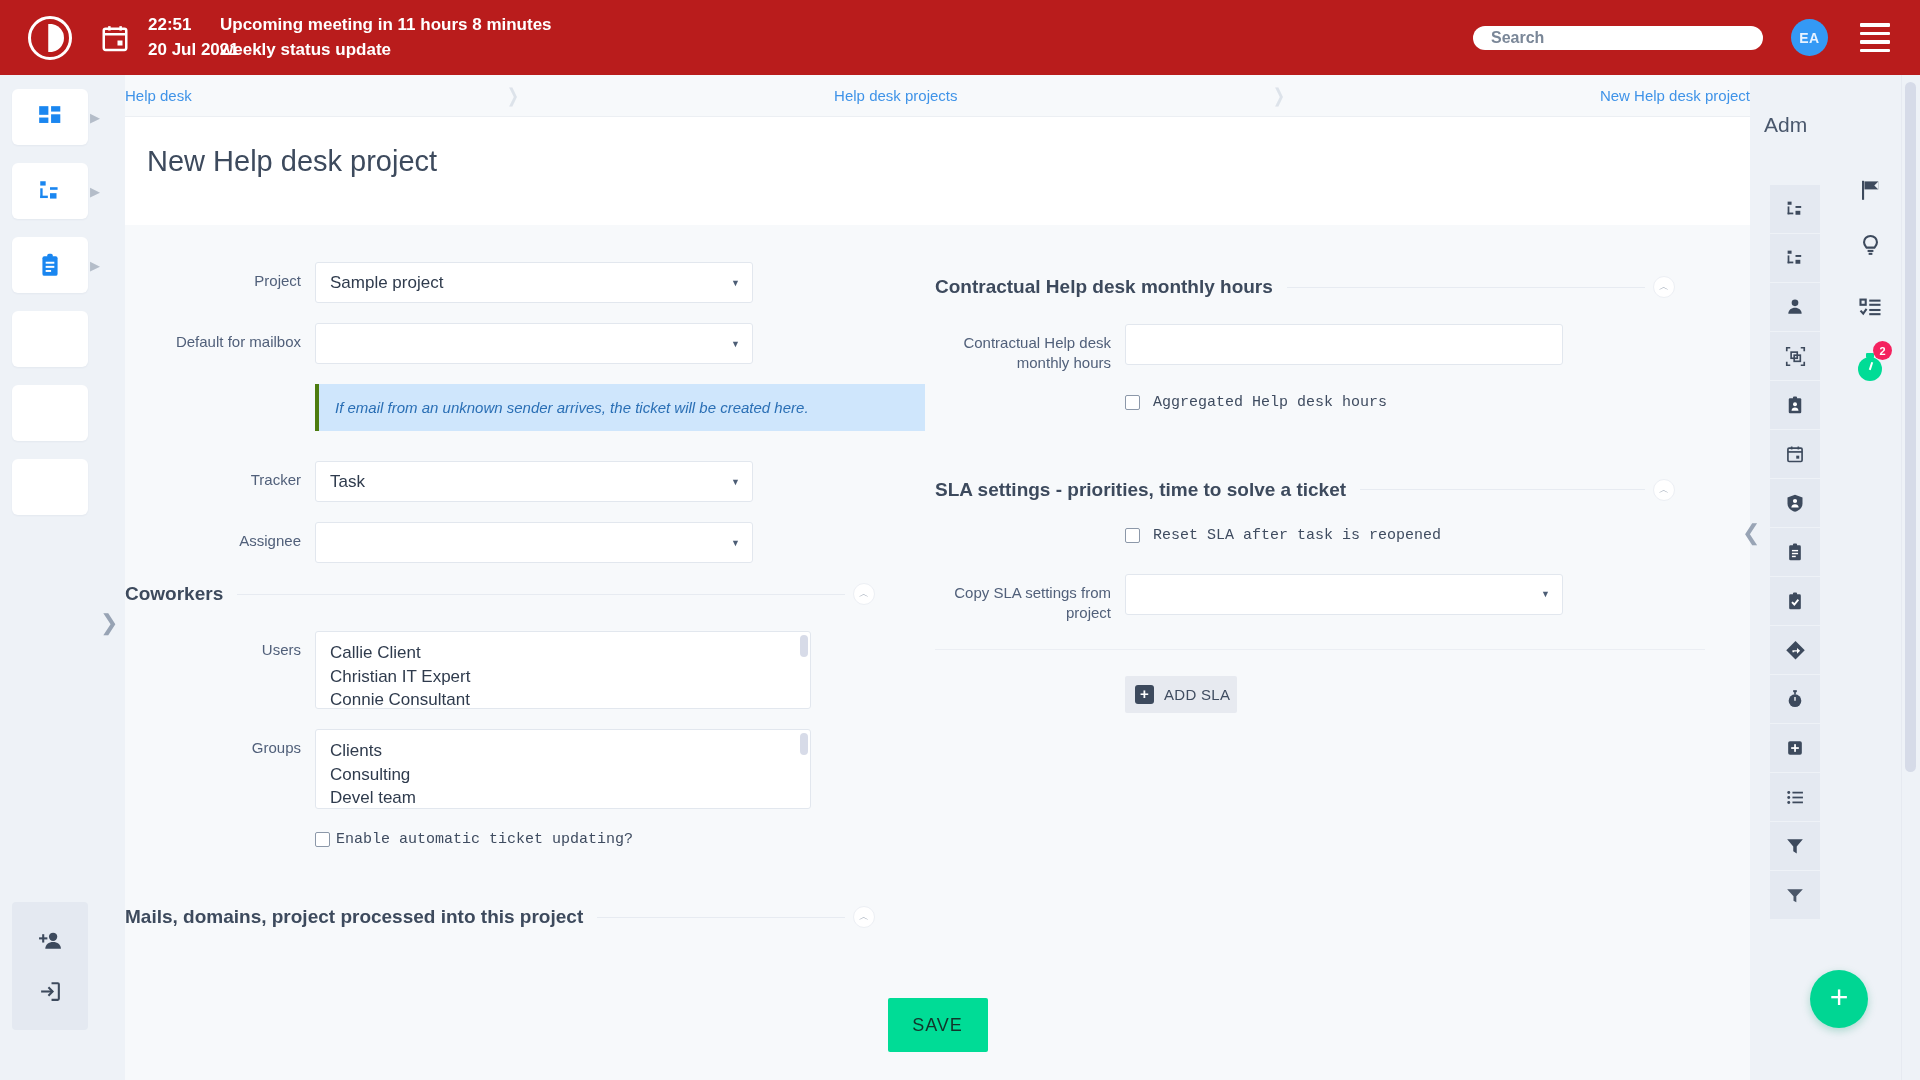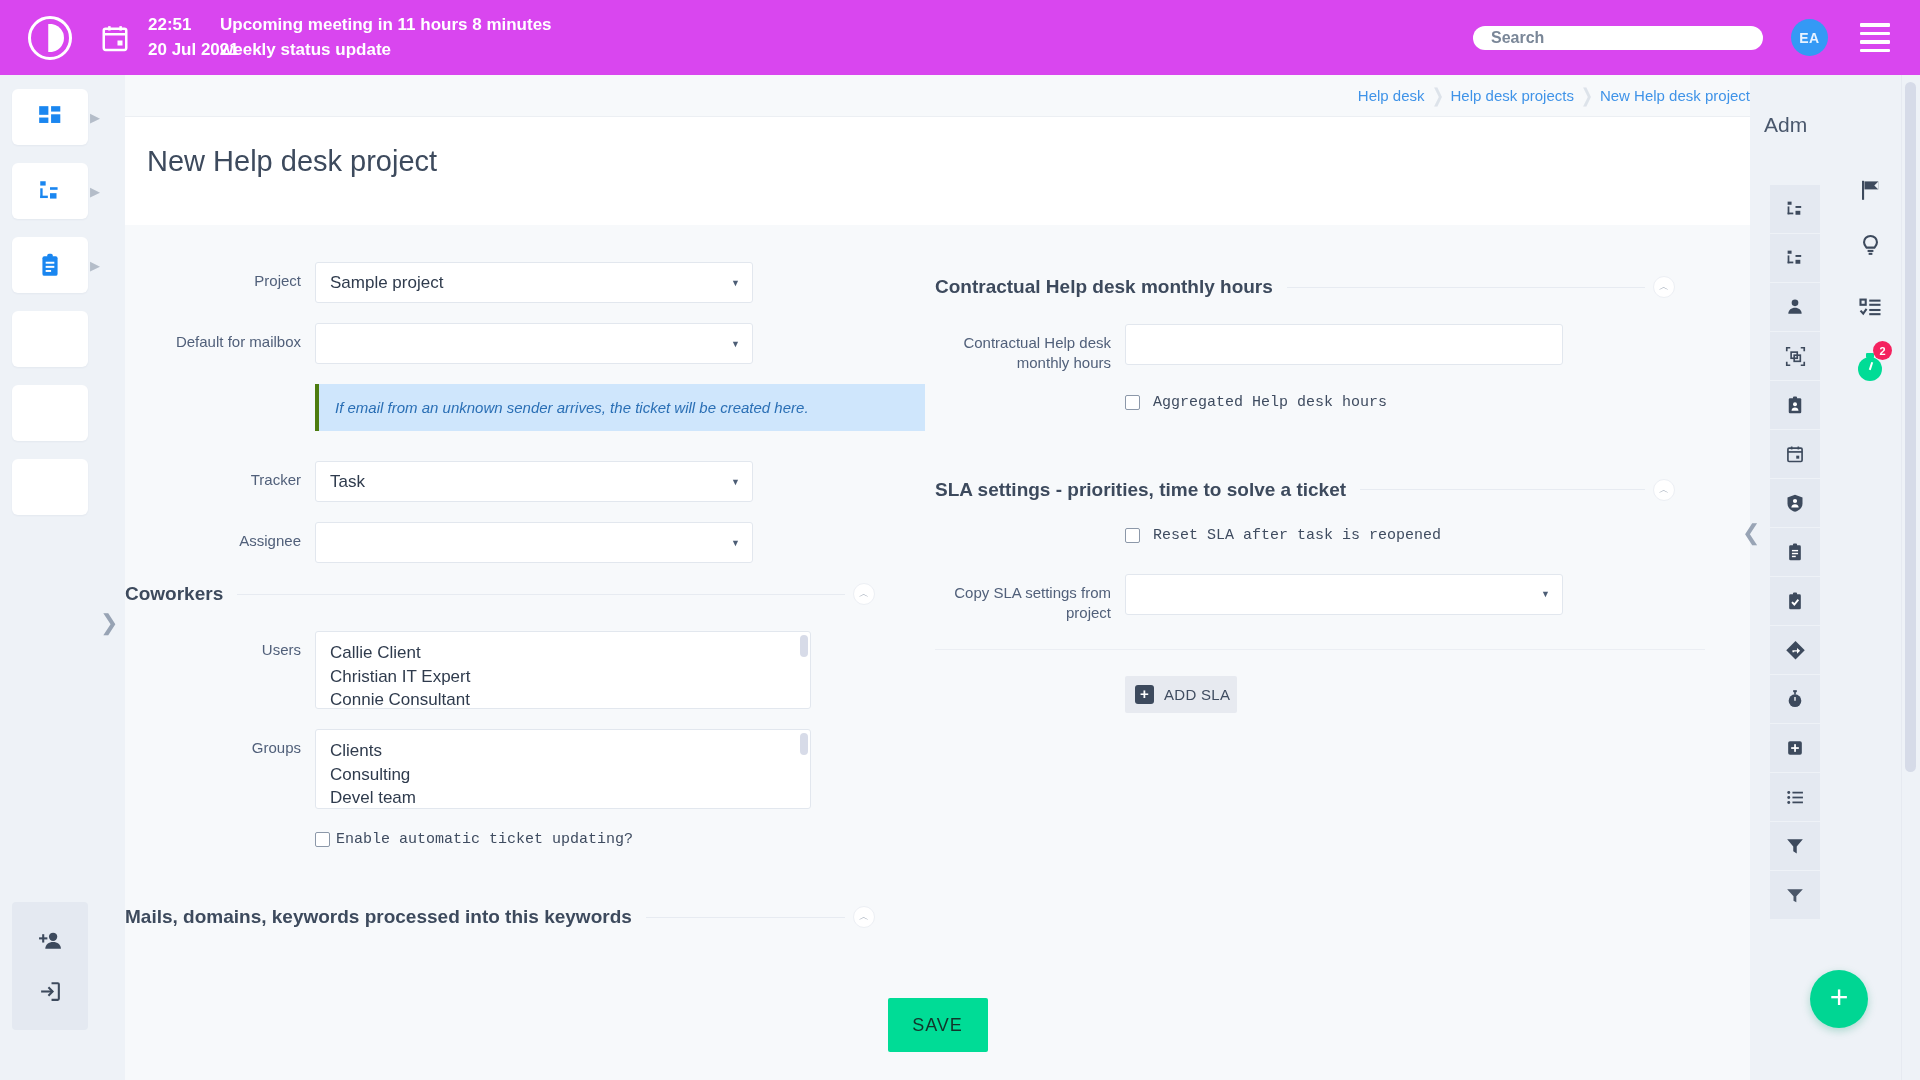--- a/index.html
+++ b/index.html
@@ -6,21 +6,21 @@
   html, body {
     width: 1920px; height: 1080px;
     font-family: "Liberation Sans", sans-serif;
     background: #eef2f7;
     overflow: hidden;
   }
 
   
   .topbar {
     position: absolute; top: 0; left: 0; width: 1920px; height: 75px;
-    background: #d946ef; display: flex; align-items: center;
+    background: #b91c1c; display: flex; align-items: center;
   }
   .logo-wrap { width: 100px; display: flex; justify-content: center; align-items: center; }
   .logo-circle {
     width: 44px; height: 44px; border-radius: 50%;
     border: 3.5px solid #ffffff; position: relative;
   }
   .logo-circle::before {
     content: ""; position: absolute; left: 50%; top: 5px; bottom: 5px;
     width: 3.5px; background: #fff; transform: translateX(-50%);
   }
@@ -82,21 +82,21 @@
   
   .page {
     position: absolute; top: 75px; left: 125px; width: 1625px; height: 1005px;
     background: #eef2f7;
   }
   .card {
     position: absolute; left: 0; top: 0; width: 1625px; height: 895px;
     background: #fff;
   }
   .breadcrumb {
-    height: 42px; display: flex; align-items: center; justify-content: flex-end;
+    height: 42px; display: flex; align-items: center; justify-content: space-between;
     background: #f7f9fb; border-bottom: 1px solid #eceff3; font-size: 15px;
   }
   .bc-link { color: #3f93e8; }
   .bc-sep {
     width: 26px; text-align: center; color: #dde3ea; font-size: 19px;
     transform: scaleX(0.75);
   }
   .bc-current { color: #3f93e8; }
   .page-title {
     font-size: 29px; color: #3d4a5d; padding: 28px 0 26px 22px; font-weight: normal;
@@ -428,21 +428,21 @@
               <div class="lb-scroll"></div>
             </div>
           </div>
 
           <div class="chk-row indent-l">
             <div class="chk-box big"></div>
             <div class="chk-label">Enable automatic ticket updating?</div>
           </div>
 
           <div class="section-head" style="margin-top:58px;">
-            <div class="sh-title">Mails, domains, keywords processed into this keywords</div>
+            <div class="sh-title">Mails, domains, project processed into this project</div>
             <div class="sh-line"></div>
             <div class="sh-collapse">︿</div>
           </div>
         </div>
 
         <div class="col-right">
 
           <div class="section-head">
             <div class="sh-title">Contractual Help desk monthly hours</div>
             <div class="sh-line"></div>

